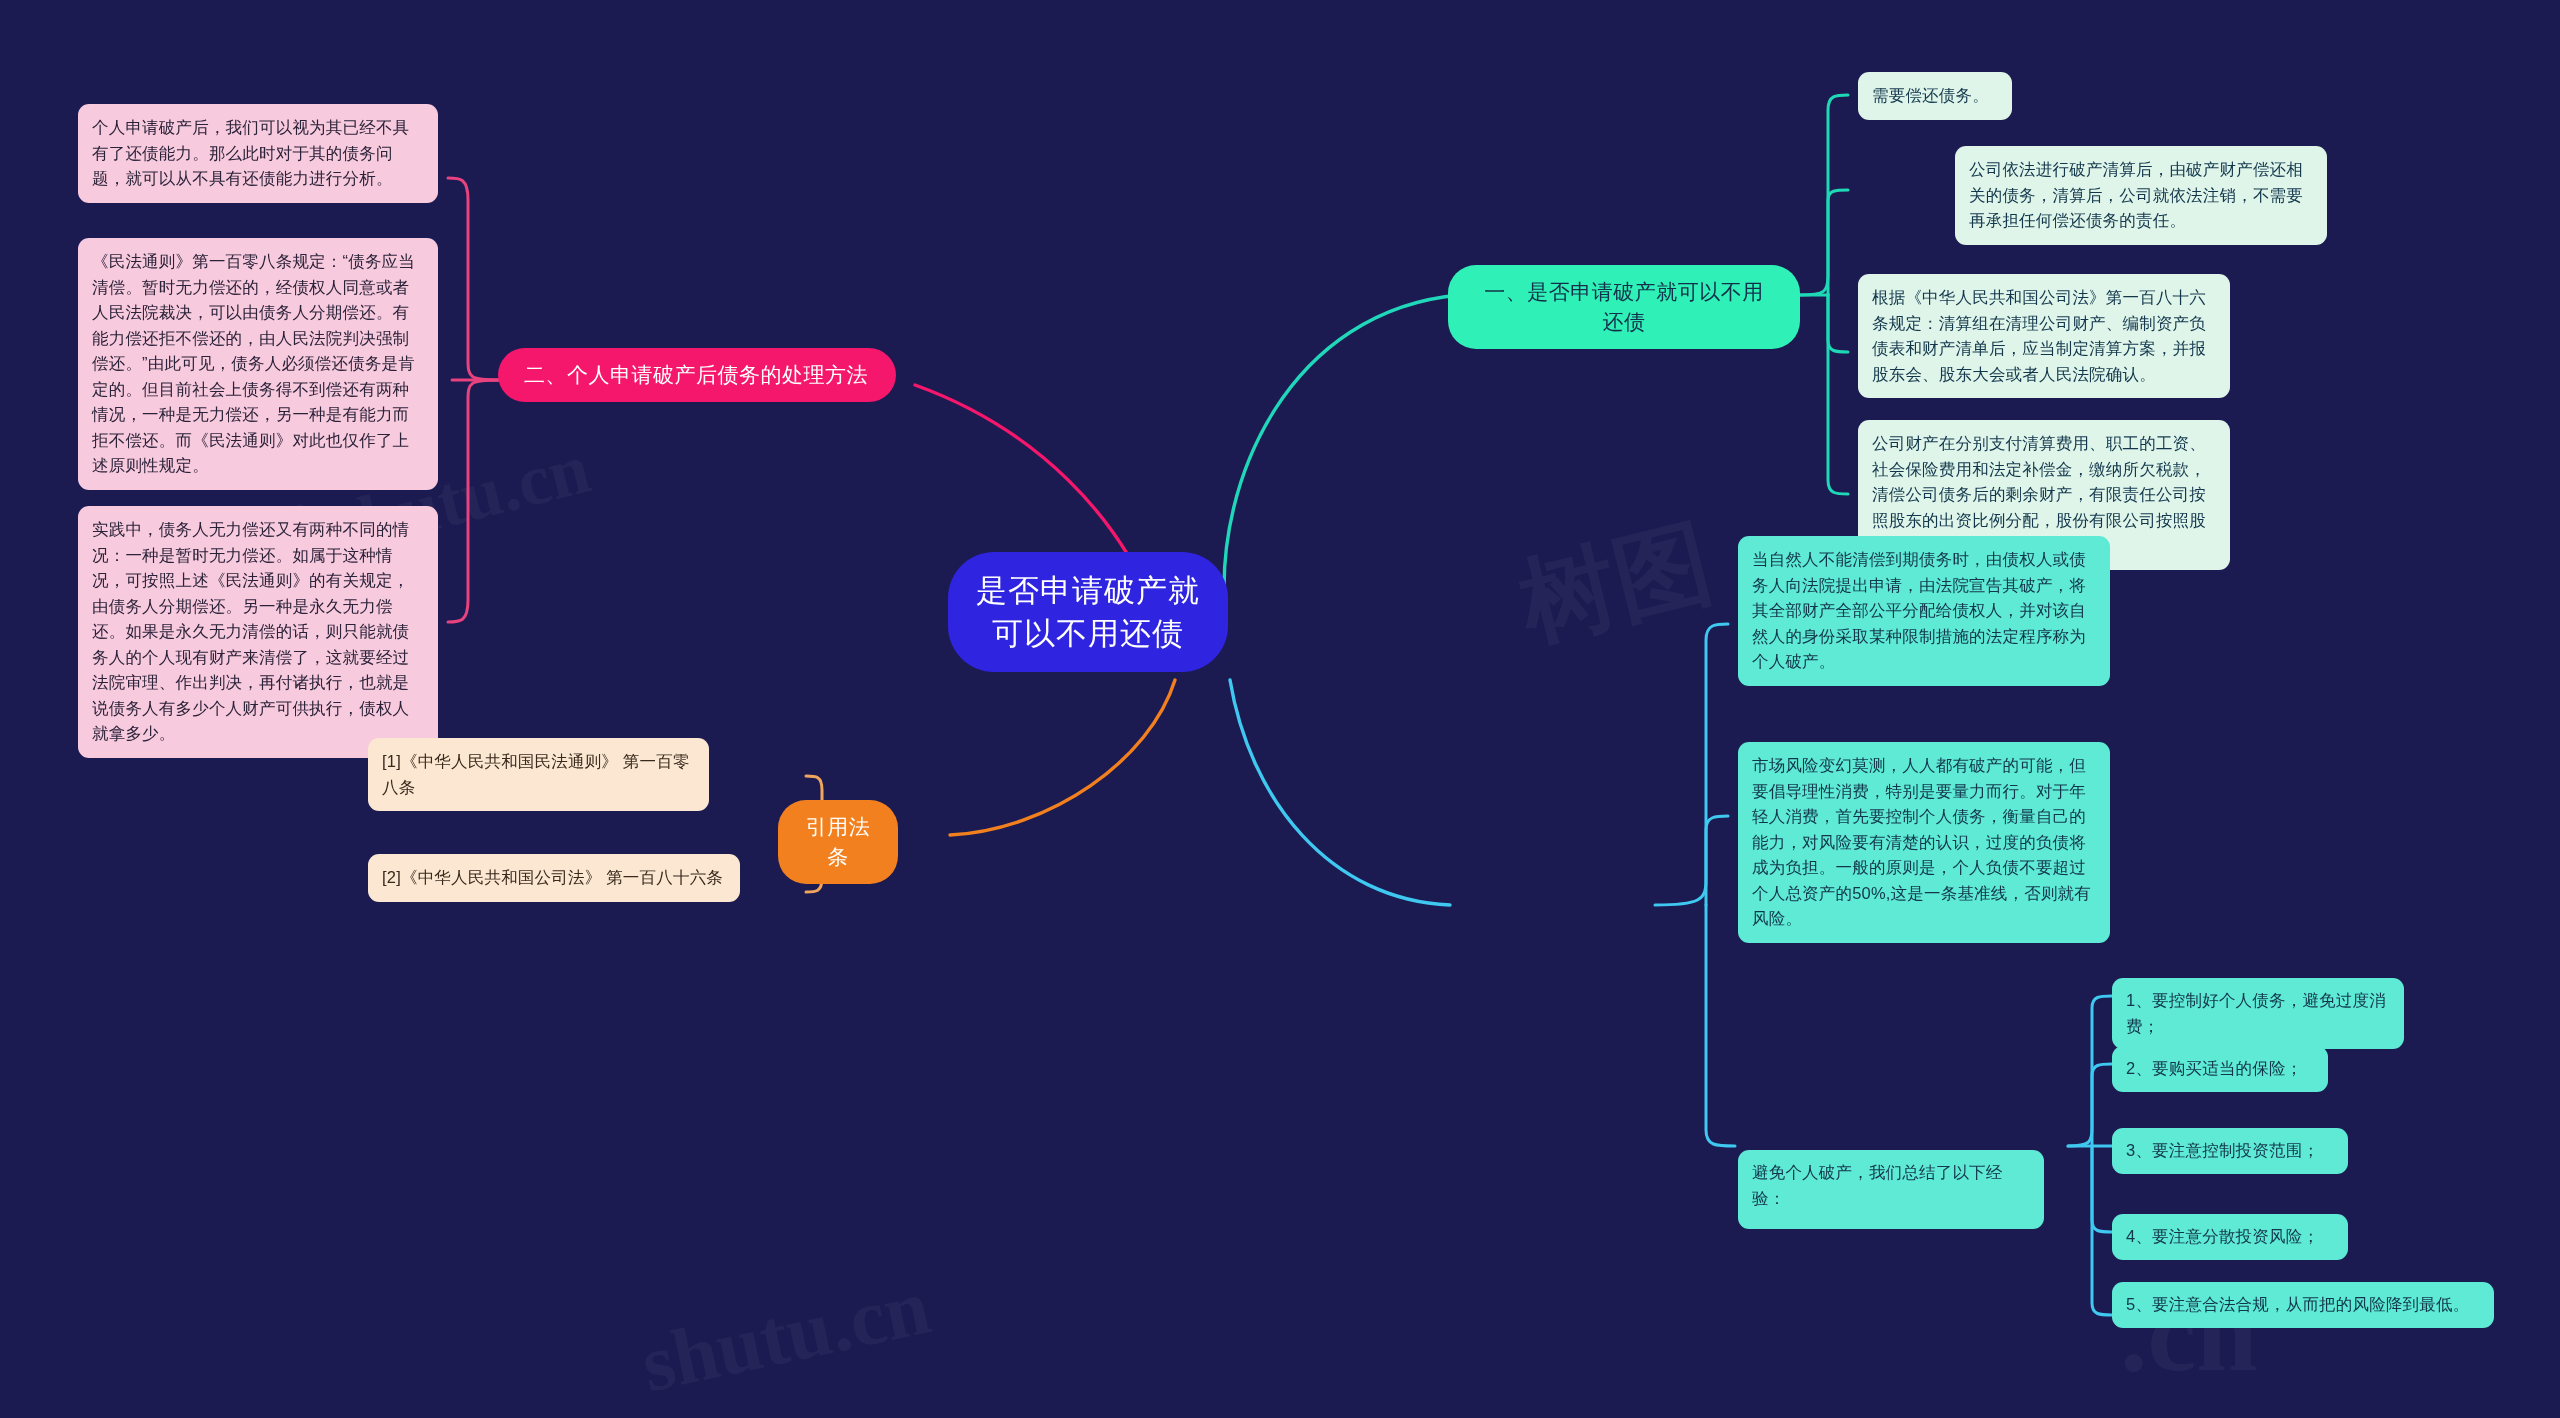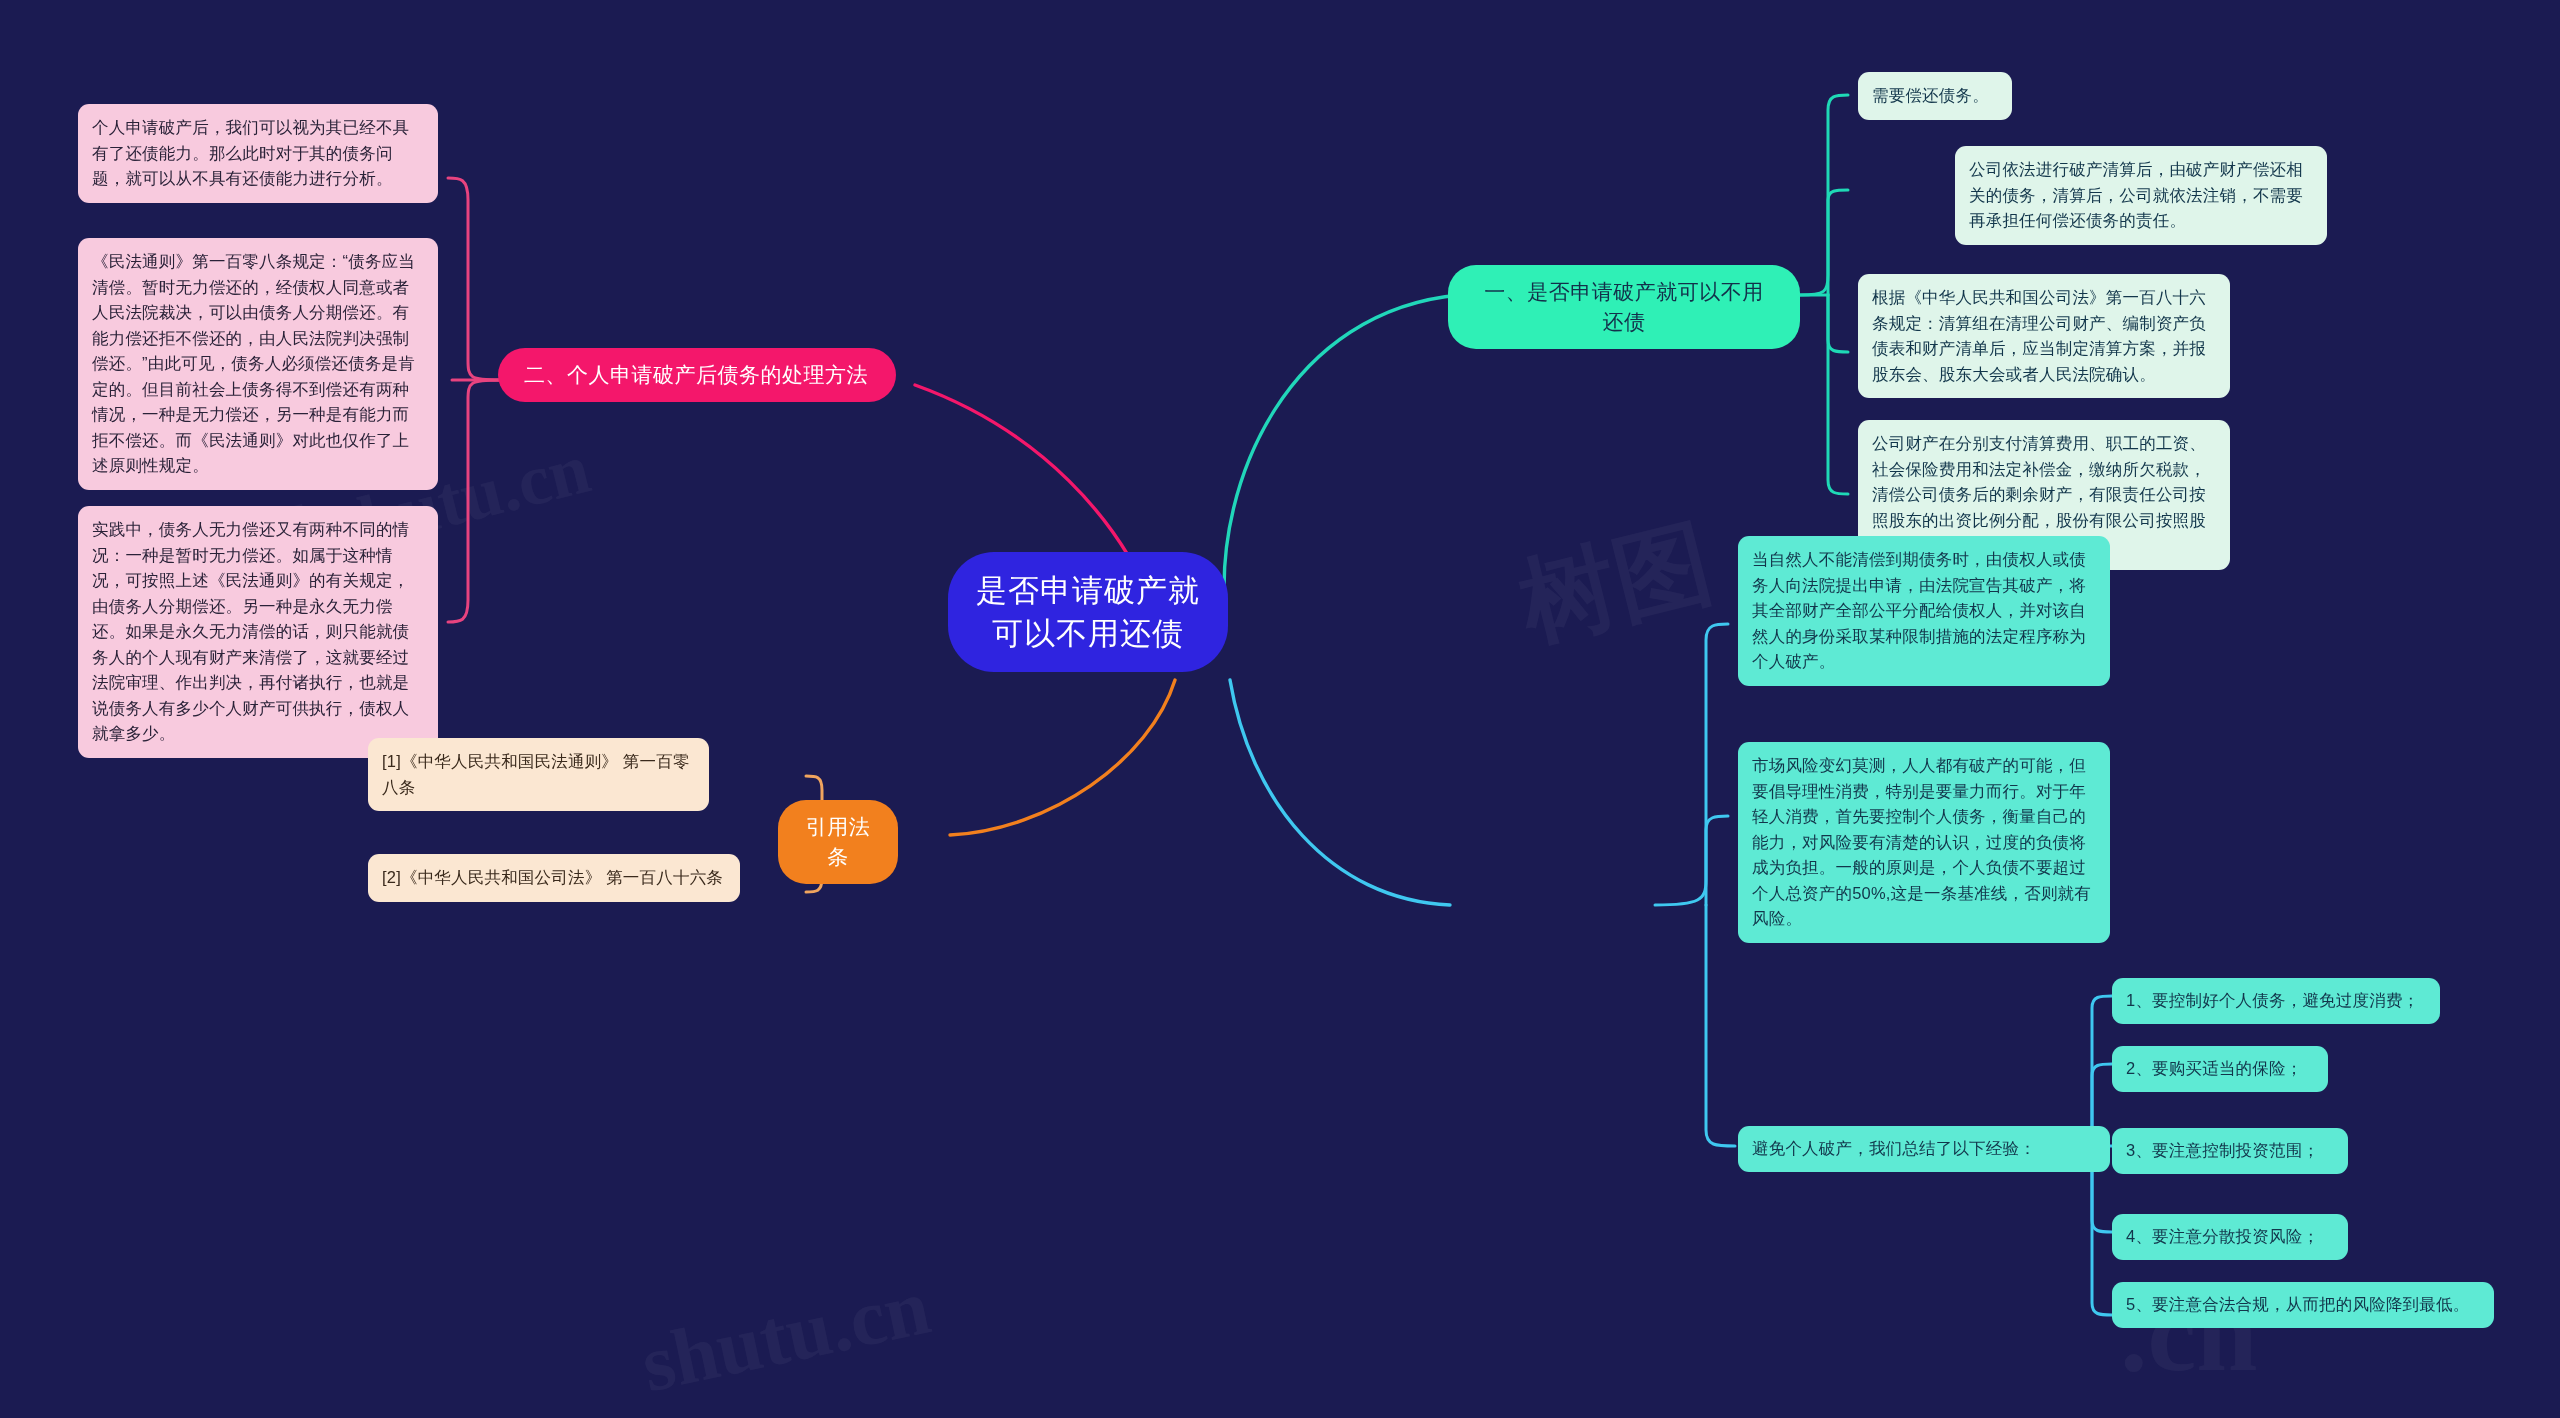--- a/index.html
+++ b/index.html
@@ -142,23 +142,23 @@
 
   <div class="node card mint" style="left:1858px; top:274px; width:372px;">根据《中华人民共和国公司法》第一百八十六条规定：清算组在清理公司财产、编制资产负债表和财产清单后，应当制定清算方案，并报股东会、股东大会或者人民法院确认。</div>
 
   <div class="node card mint" style="left:1858px; top:420px; width:372px;">公司财产在分别支付清算费用、职工的工资、社会保险费用和法定补偿金，缴纳所欠税款，清偿公司债务后的剩余财产，有限责任公司按照股东的出资比例分配，股份有限公司按照股东持有的股份比例分配。</div>
 
 
   <div class="node card ice" style="left:1738px; top:536px; width:372px;">当自然人不能清偿到期债务时，由债权人或债务人向法院提出申请，由法院宣告其破产，将其全部财产全部公平分配给债权人，并对该自然人的身份采取某种限制措施的法定程序称为个人破产。</div>
 
   <div class="node card ice" style="left:1738px; top:742px; width:372px;">市场风险变幻莫测，人人都有破产的可能，但要倡导理性消费，特别是要量力而行。对于年轻人消费，首先要控制个人债务，衡量自己的能力，对风险要有清楚的认识，过度的负债将成为负担。一般的原则是，个人负债不要超过个人总资产的50%,这是一条基准线，否则就有风险。</div>
 
-  <div class="node card ice" style="left:1738px; top:1126px; width:372px; padding-top:10px; padding-bottom:10px;">避免个人破产，我们总结了以下经验：</div>
+  <div class="node card ice" style="left:1738px; top:1150px; width:306px; padding-top:10px; padding-bottom:18px;">避免个人破产，我们总结了以下经验：</div>
 
-  <div class="node card ice" style="left:2112px; top:978px; width:328px; padding-top:10px; padding-bottom:10px;">1、要控制好个人债务，避免过度消费；</div>
+  <div class="node card ice" style="left:2112px; top:978px; width:292px; padding-top:10px; padding-bottom:10px;">1、要控制好个人债务，避免过度消费；</div>
 
   <div class="node card ice" style="left:2112px; top:1046px; width:216px; padding-top:10px; padding-bottom:10px;">2、要购买适当的保险；</div>
 
   <div class="node card ice" style="left:2112px; top:1128px; width:236px; padding-top:10px; padding-bottom:10px;">3、要注意控制投资范围；</div>
 
   <div class="node card ice" style="left:2112px; top:1214px; width:236px; padding-top:10px; padding-bottom:10px;">4、要注意分散投资风险；</div>
 
   <div class="node card ice" style="left:2112px; top:1282px; width:382px; padding-top:10px; padding-bottom:10px;">5、要注意合法合规，从而把的风险降到最低。</div>
 
 </div>

